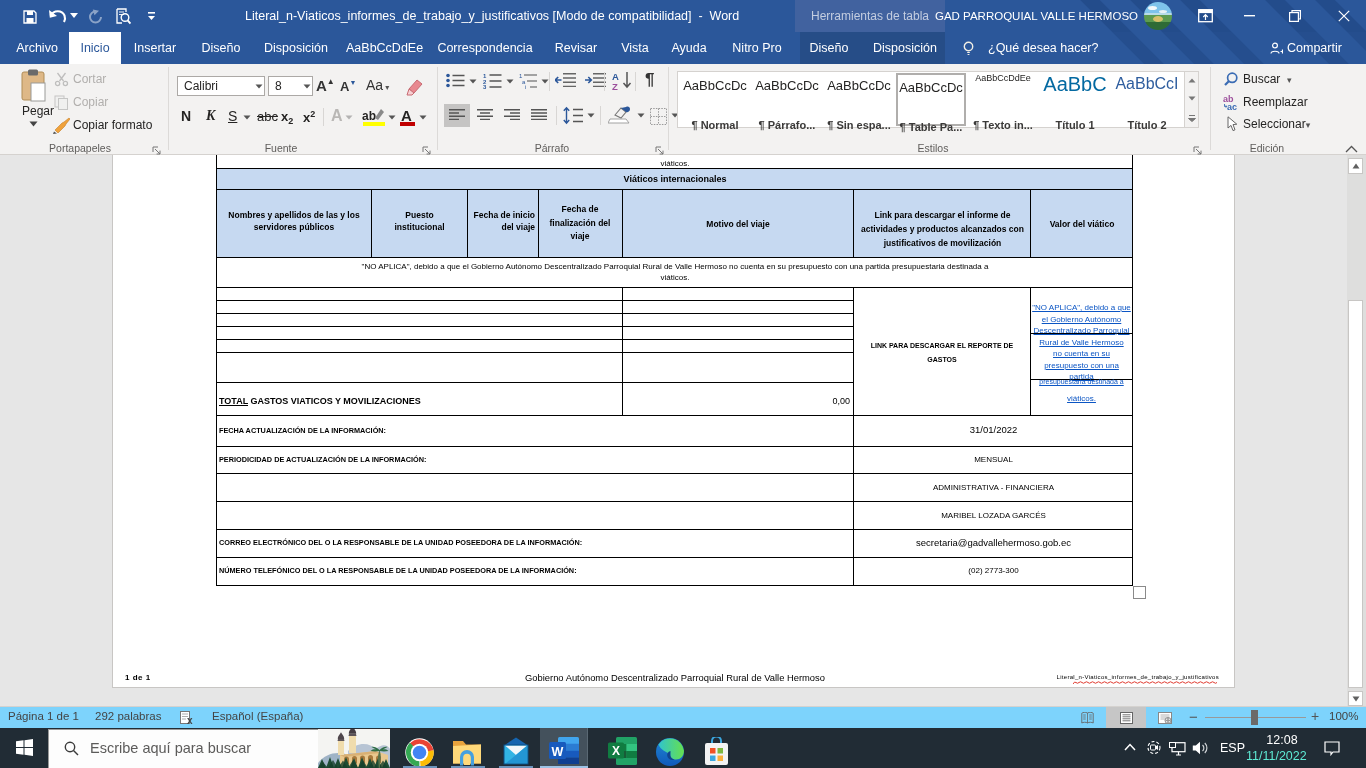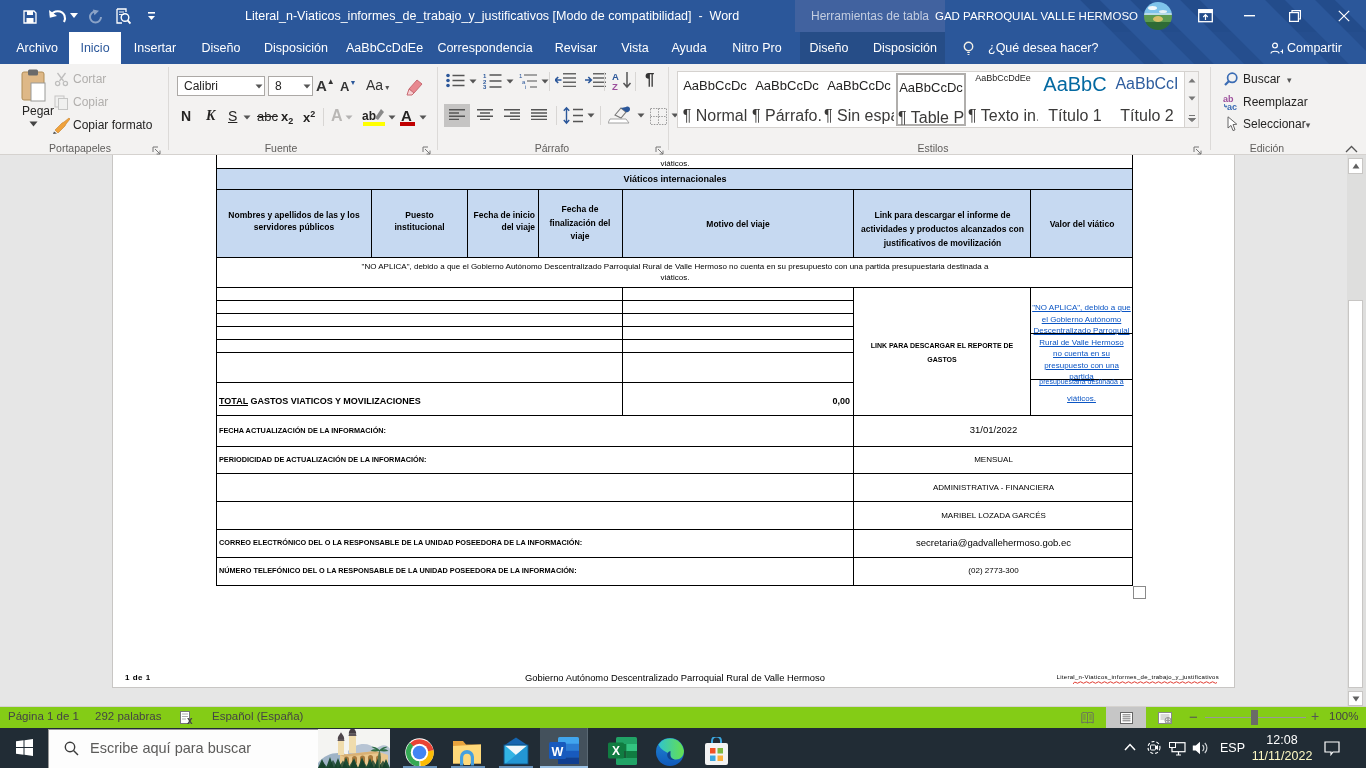--- a/index.html
+++ b/index.html
@@ -9,32 +9,32 @@
   
   #titlebar { left:0; top:0; width:1366px; height:32px; background:#2b579a; color:#fff; }
   #tabrow { left:0; top:32px; width:1366px; height:32px; background:#2b579a; }
   .tab { position:absolute; top:0; height:32px; line-height:32px; color:#fff; font-size:12.5px; text-align:center; }
   #ribbon { left:0; top:64px; width:1366px; height:91px; background:#f3f2f1; border-bottom:1px solid #d5d2cf; }
   .gdiv { position:absolute; top:3px; width:1px; height:83px; background:#dcdad8; }
   .glabel { position:absolute; top:78px; font-size:10.5px; color:#5f5d5b; width:120px; text-align:center; }
   .launch { position:absolute; top:79px; width:10px; height:10px; }
   .style-item { position:absolute; top:9px; width:70px; height:53px; text-align:center; }
   .si-a { font-size:13px; color:#252423; padding-top:5px; height:28px; white-space:nowrap; overflow:hidden; }
-  .si-l { font-size:16px; color:#3b3a39; margin-top:6px; white-space:nowrap; overflow:hidden; }
+  .si-l { font-size:11px; color:#3b3a39; margin-top:18px; white-space:nowrap; overflow:hidden;font-weight:bold; }
   
   #canvas { left:0; top:155px; width:1366px; height:551px; background:#e6e6e6; overflow:hidden; }
   .hlink { text-decoration:underline; }
   #page { position:absolute; left:112px; top:0px; width:1123px; height:533px; background:#fff; border:1px solid #c8c6c4; border-top:none; }
   
   .hl { position:absolute; background:#000; height:1px; }
   .vl { position:absolute; background:#000; width:1px; }
   .bluecell { position:absolute; background:#c6d9f1; }
   .tc { position:absolute; color:#000; }
   
-  #statusbar { left:0; top:706px; width:1366px; height:22px; background:#84cc16; border-top:1px solid #d5d2cf; font-size:11.5px; color:#444; }
+  #statusbar { left:0; top:706px; width:1366px; height:22px; background:#7dd3fc; border-top:1px solid #d5d2cf; font-size:11.5px; color:#444; }
   
   #taskbar { left:0; top:728px; width:1366px; height:40px; background:#212c35; }
 </style>
 </head>
 <body>
 
 <div class="abs" id="titlebar">
   <svg class="abs" style="left:1040px;top:0" width="326" height="32" viewBox="0 0 326 32">
     <g stroke="#1e4480" stroke-width="14" opacity="0.55">
       <path d="M30 -20 L130 80"></path>
@@ -394,21 +394,21 @@
   <div class="hl" style="left:216px;top:132px;width:917px"></div>
 
   <div class="hl" style="left:216px;top:145px;width:638px"></div>
   <div class="hl" style="left:216px;top:158px;width:638px"></div>
   <div class="hl" style="left:216px;top:171px;width:638px"></div>
   <div class="hl" style="left:216px;top:184px;width:638px"></div>
   <div class="hl" style="left:216px;top:197px;width:638px"></div>
   <div class="hl" style="left:216px;top:227px;width:638px"></div>
 
   <div class="tc" style="left:219px;top:241px;width:400px;font-size:9px;font-weight:bold"><span style="text-decoration:underline">TOTAL</span> GASTOS VIATICOS Y MOVILIZACIONES</div>
-  <div class="tc" style="left:640px;top:241px;width:210px;text-align:right;font-size:9px;font-weight:bold">0,00</div>
+  <div class="tc" style="left:640px;top:241px;width:210px;text-align:right;font-size:9px;font-weight:normal">0,00</div>
   <div class="hl" style="left:216px;top:260px;width:917px"></div>
 
   <div class="tc" style="left:853px;top:184px;width:178px;text-align:center;font-size:7px;font-weight:bold;line-height:14px;white-space:nowrap">LINK PARA DESCARGAR EL REPORTE DE<br>GASTOS</div>
 
   <div class="hl" style="left:1030px;top:178px;width:103px"></div>
   <div class="hl" style="left:1030px;top:224px;width:103px"></div>
   <div class="tc" style="left:1032px;top:147px;width:99px;text-align:center;font-size:8px;line-height:11.5px;color:#0b55c4;white-space:nowrap"><span class="hlink">"NO APLICA", debido a que</span><br><span class="hlink">el Gobierno Autónomo</span><br><span class="hlink">Descentralizado Parroquial</span><br><span class="hlink">Rural de Valle Hermoso</span><br><span class="hlink">no cuenta en su</span><br><span class="hlink">presupuesto con una</span><br><span class="hlink">partida</span></div>
   <div class="tc" style="left:1032px;top:223px;width:99px;text-align:center;font-size:7px;color:#0b55c4"><span class="hlink">presupuestaria destinada a</span></div>
   <div class="tc" style="left:1032px;top:239px;width:99px;text-align:center;font-size:8px;color:#0b55c4"><span class="hlink">viáticos.</span></div>
 
@@ -609,17 +609,17 @@
     <rect x="3" y="0.7" width="13" height="9" fill="none" stroke="#fff" stroke-width="1.2"></rect>
     <path d="M7 13 h5 M9.5 10 v3" stroke="#fff" stroke-width="1.2"></path>
     <rect x="0.5" y="0.5" width="6" height="5" fill="#222c35" stroke="#fff" stroke-width="1"></rect>
   </svg>
   <svg class="abs" style="left:1192px;top:13px" width="16" height="14" viewBox="0 0 16 14">
     <path d="M0.8 4.5 h3 L8 0.8 V13.2 L3.8 9.5 h-3 Z" fill="#fff"></path>
     <path d="M10.5 4 a4 4 0 0 1 0 6 M12.8 2 a7 7 0 0 1 0 10" fill="none" stroke="#cfd3d6" stroke-width="1.2"></path>
   </svg>
   <div class="abs" style="left:1220px;top:13px;font-size:12.5px;color:#fff">ESP</div>
   <div class="abs" style="left:1252px;top:5px;width:60px;text-align:center;font-size:12.5px;color:#fff">12:08</div>
-  <div class="abs" style="left:1246px;top:21px;width:72px;text-align:center;font-size:12.5px;color:#fef9c3">11/11/2022</div>
+  <div class="abs" style="left:1246px;top:21px;width:72px;font-size:12.5px;color:#5eead4">11/11/2022</div>
   <svg class="abs" style="left:1324px;top:13px" width="16" height="15" viewBox="0 0 16 15">
     <path d="M1 1 H15 V11 H9 L7 13.5 V11 H1 Z" fill="none" stroke="#fff" stroke-width="1.2"></path>
   </svg>
 </div>
 
 </body></html>

